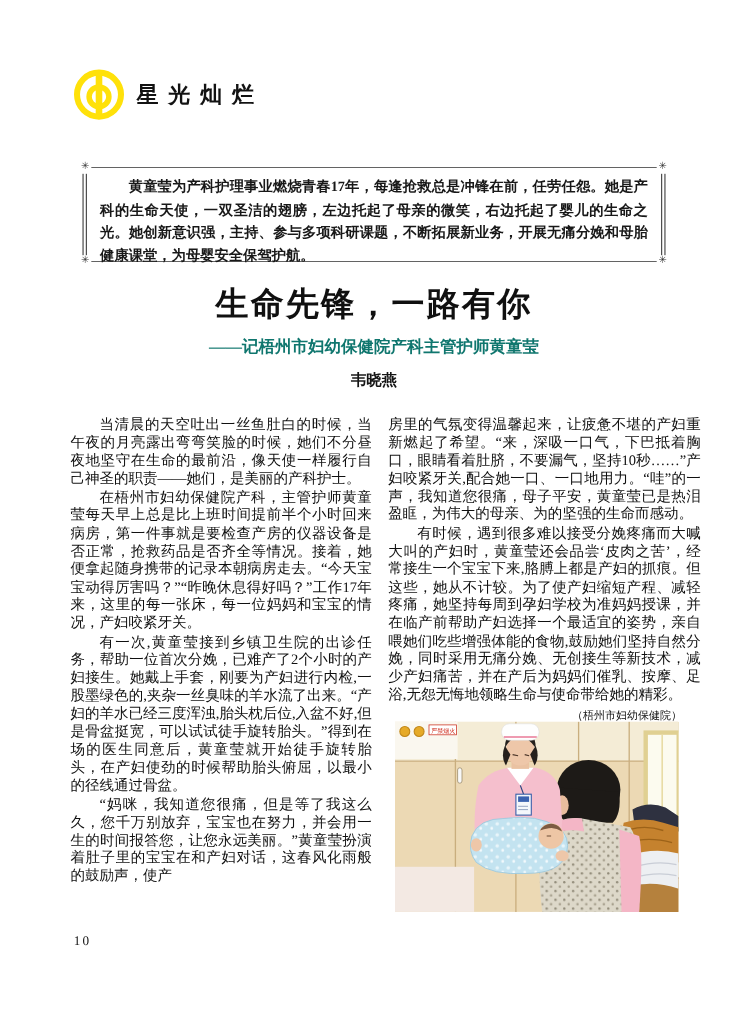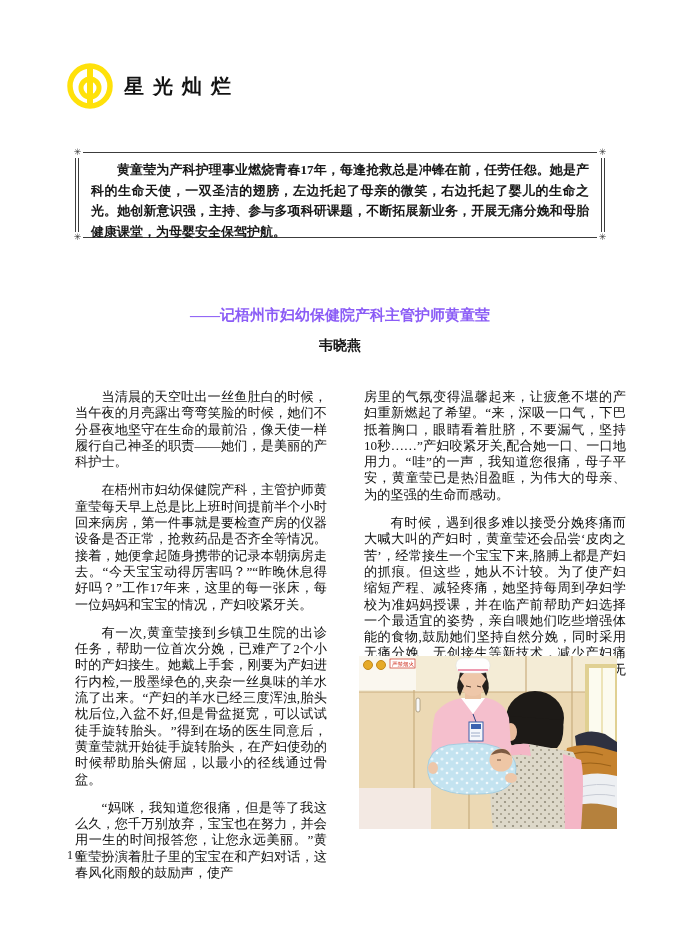--- a/index.html
+++ b/index.html
@@ -52,29 +52,29 @@
   
   .title{
     position:absolute;left:0;top:256px;width:680px;
     text-align:center;
     font-family:"DejaVu Sans","Liberation Sans",sans-serif;
     font-size:30px;font-weight:900;letter-spacing:2px;
     color:#101010;
   }
   .subtitle{
     position:absolute;left:0;top:306px;width:680px;
-    text-align:center;font-size:15px;font-weight:bold;color:#8b5cf6;
+    text-align:center;font-size:15px;font-weight:bold;color:#0f766e;
   }
   .author{
     position:absolute;left:0;top:337px;width:680px;
     text-align:center;font-size:14px;font-weight:bold;color:#151515;
   }
   
   .col{position:absolute;top:377px;font-size:13.2px;line-height:16.3px;color:#101010;}
-  .col p{margin:12px;text-indent:2em;text-align:justify;}
+  .col p{margin:1px;text-indent:2em;text-align:justify;}
   .col p.cont{text-indent:0;}
   .col-left{left:63px;width:276px;}
   .col-right{left:352px;width:286px;}
   .attribution{
     text-align:right;padding-right:18px;margin-top:4px;
     font-size:10px;line-height:16.3px;
   }
   
   .photo{
     position:absolute;left:359px;top:656px;width:258px;height:173px;
@@ -102,20 +102,21 @@
   </div>
 
   <div class="intro-box">
     <span class="ornament orn-tl">✳</span>
     <span class="ornament orn-tr">✳</span>
     <span class="ornament orn-bl">✳</span>
     <span class="ornament orn-br">✳</span>
     <p>黄童莹为产科护理事业燃烧青春17年，每逢抢救总是冲锋在前，任劳任怨。她是产科的生命天使，一双圣洁的翅膀，左边托起了母亲的微笑，右边托起了婴儿的生命之光。她创新意识强，主持、参与多项科研课题，不断拓展新业务，开展无痛分娩和母胎健康课堂，为母婴安全保驾护航。</p>
   </div>
 
+  <div class="title">生命先锋，一路有你</div>
   <div class="subtitle">——记梧州市妇幼保健院产科主管护师黄童莹</div>
   <div class="author">韦晓燕</div>
 
   <div class="col col-left">
     <p>当清晨的天空吐出一丝鱼肚白的时候，当午夜的月亮露出弯弯笑脸的时候，她们不分昼夜地坚守在生命的最前沿，像天使一样履行自己神圣的职责——她们，是美丽的产科护士。</p>
     <p>在梧州市妇幼保健院产科，主管护师黄童莹每天早上总是比上班时间提前半个小时回来病房，第一件事就是要检查产房的仪器设备是否正常，抢救药品是否齐全等情况。接着，她便拿起随身携带的记录本朝病房走去。“今天宝宝动得厉害吗？”“昨晚休息得好吗？”工作17年来，这里的每一张床，每一位妈妈和宝宝的情况，产妇咬紧牙关。</p>
     <p>有一次,黄童莹接到乡镇卫生院的出诊任务，帮助一位首次分娩，已难产了2个小时的产妇接生。她戴上手套，刚要为产妇进行内检,一股墨绿色的,夹杂一丝臭味的羊水流了出来。“产妇的羊水已经三度浑浊,胎头枕后位,入盆不好,但是骨盆挺宽，可以试试徒手旋转胎头。”得到在场的医生同意后，黄童莹就开始徒手旋转胎头，在产妇使劲的时候帮助胎头俯屈，以最小的径线通过骨盆。</p>
     <p>“妈咪，我知道您很痛，但是等了我这么久，您千万别放弃，宝宝也在努力，并会用一生的时间报答您，让您永远美丽。”黄童莹扮演着肚子里的宝宝在和产妇对话，这春风化雨般的鼓励声，使产</p>
   </div>
 

